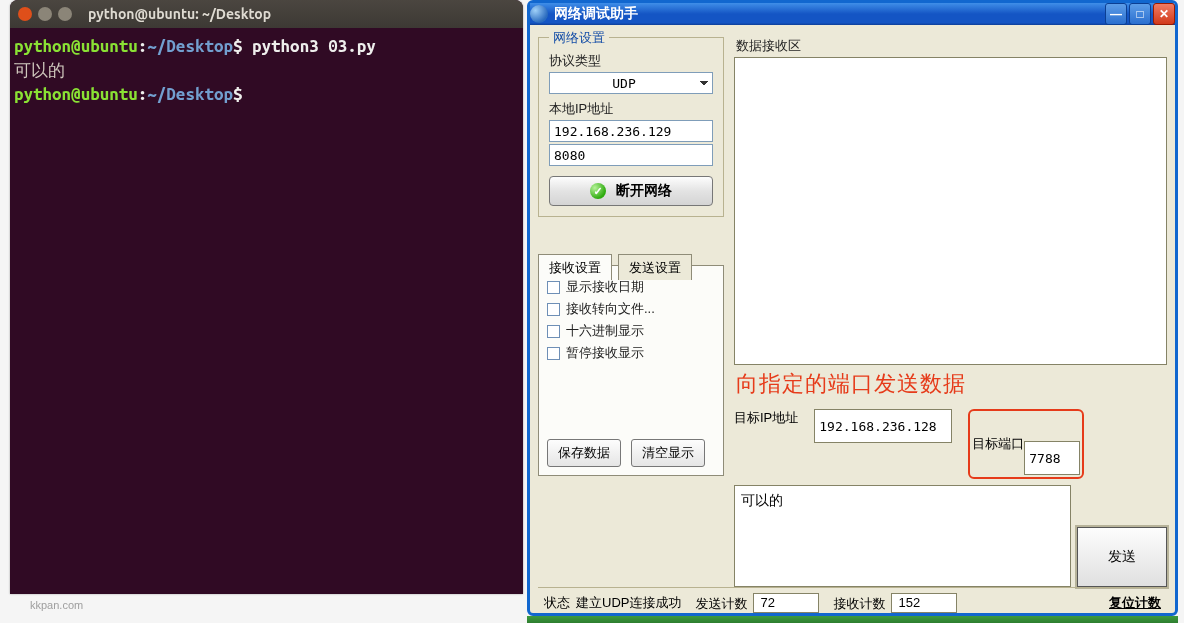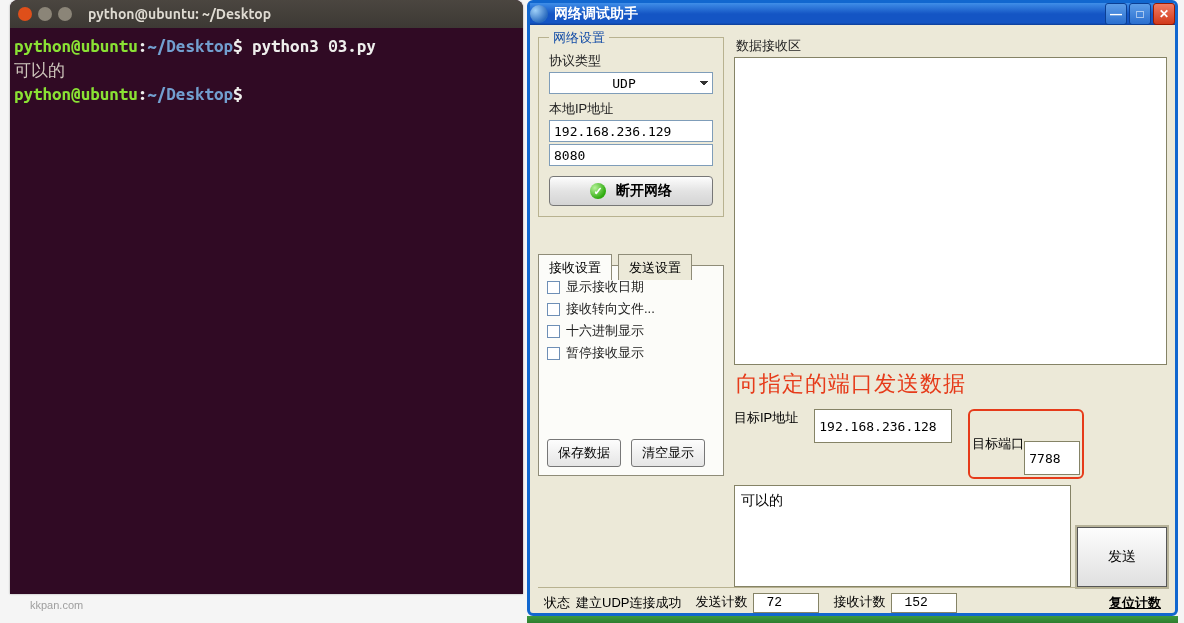--- a/index.html
+++ b/index.html
@@ -204,22 +204,22 @@
   width:90px;height:60px;align-self:flex-end;
   border:1px solid #555;background:linear-gradient(#fdfdfd,#e0e0e0);
   font-size:14px;cursor:pointer;
   box-shadow: 0 0 0 2px #b7b39a;
 }
 .status-bar {
   display:flex;align-items:center;gap:14px;
   border-top:1px solid #b8b290;
   min-height:30px;padding:0 6px;font-size:13px;
 }
-.status-cell { display:flex; align-items:flex-start; gap:6px;}
-.stat-box { border:1px solid #858366;background:#fff;height:20px;padding:1px 12px;min-width:66px;font-family:Liberation Mono, monospace;}
+.status-cell { display:flex; align-items:flex-end; gap:6px;}
+.stat-box { border:1px solid #858366;background:#fff;height:20px;padding:1px 6px;min-width:66px;font-family:Liberation Sans, sans-serif;}
 .reset-link { text-decoration:underline; font-weight:bold; cursor:pointer; margin-left:auto;}
 .watermark {
   position:absolute; left:19px; top:599px; font-size:11px; color:#9e9e9e;margin-left:11px;
 }
 .taskbar-bit {
   position:absolute; left:527px; bottom:0; width:651px; height:7px;
   background: linear-gradient(#3c9a3f,#2e7e2f);
 }
 </style>
 </head>

